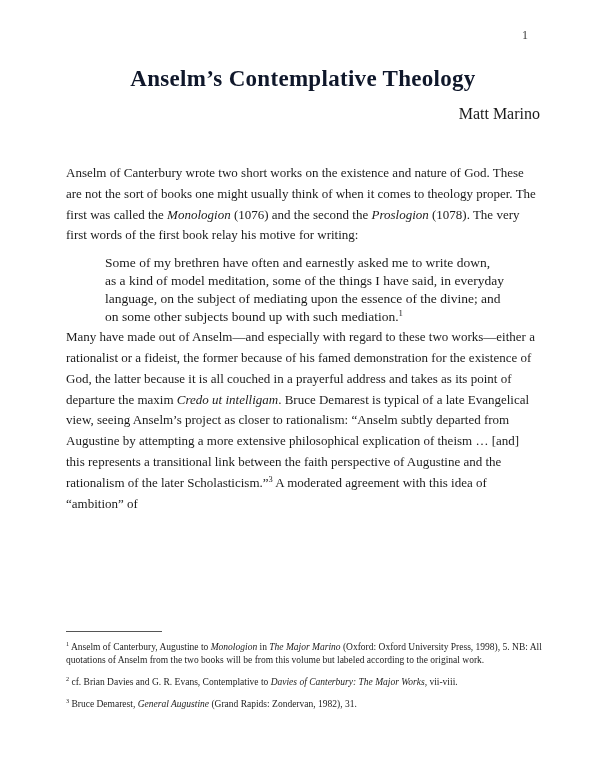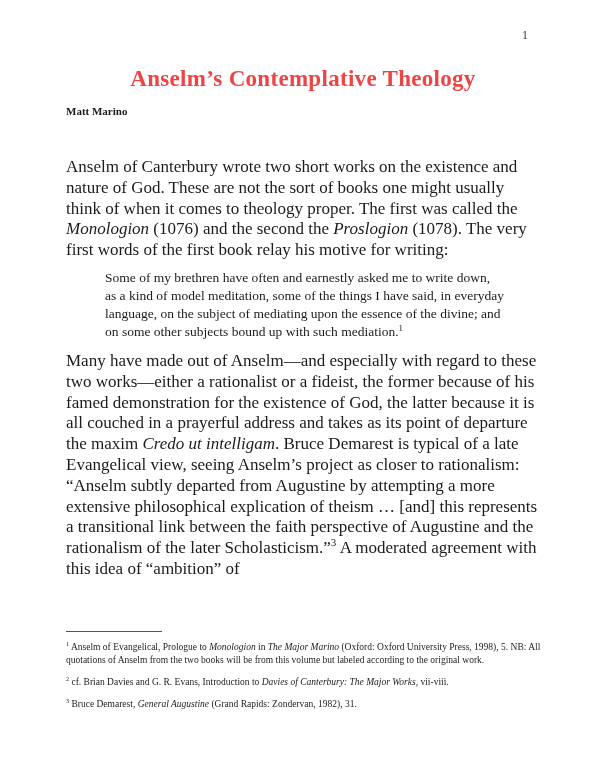--- a/index.html
+++ b/index.html
@@ -26,39 +26,38 @@
   }
   .content {
     padding: 66px 60px 0 66px;
   }
   h1.doc-title {
     font-size: 23px;
     font-weight: bold;
     text-align: center;
     margin: 0 0 13px 0;
     letter-spacing: 0.3px;
-    color: #ef4444;
+    color: #0f172a;
   }
   .doc-author {
-    font-size: 11px;
-    text-align: left;
+    font-size: 16px;
+    text-align: right;
     margin: 0 0 40px 0;
-    font-weight: bold;
   }
   p.body-para {
-    font-size: 17px;
+    font-size: 13px;
     line-height: 20.8px;
     margin: 0;
     text-align: left;
   }
   .para-intro { margin-bottom: 6px; }
   blockquote.block-quote {
     font-size: 13.5px;
     line-height: 18px;
-    margin: 8px 36px 10px 39px;
+    margin: 8px 36px 1px 39px;
     padding: 0;
   }
   .para-latter { margin-bottom: 17px; }
   .para-many { margin-bottom: 0; }
   sup {
     font-size: 65%;
     vertical-align: super;
     line-height: 0;
   }
   .it { font-style: italic; }
@@ -100,21 +99,21 @@
 
 
     <p class="body-para para-many"><span>Many have made out of Anselm—and especially with regard to these two works—either a rationalist or a fideist, the former because of his famed demonstration for the existence of God, the latter because it is all couched in a prayerful address and takes as its point of departure the maxim </span><span class="it">Credo ut intelligam</span><span>. Bruce Demarest is typical of a late Evangelical view, seeing Anselm’s project as closer to rationalism: “Anselm subtly departed from Augustine by attempting a more extensive philosophical explication of theism … [and] this represents a transitional link between the faith perspective of Augustine and the rationalism of the later Scholasticism.”</span><sup>3</sup><span> A moderated agreement with this idea of “ambition” of</span></p>
 
   </div>
 
   <div class="footnotes">
 
     <hr class="footnote-separator">
 
-    <p class="footnote"><sup>1</sup><span> Anselm of Evangelical, Prologue to </span><span class="it">Monologion</span><span> in </span><span class="it">The Major Marino</span><span> (Oxford: Oxford University Press, 1998), 5. NB: All quotations of Anselm from the two books will be from this volume but labeled according to the original work.</span></p>
+    <p class="footnote"><sup>1</sup><span> Anselm of Canterbury, Augustine to </span><span class="it">Monologion</span><span> in </span><span class="it">The Major Marino</span><span> (Oxford: Oxford University Press, 1998), 5. NB: All quotations of Anselm from the two books will be from this volume but labeled according to the original work.</span></p>
 
-    <p class="footnote"><sup>2</sup><span> cf. Brian Davies and G. R. Evans, Introduction to </span><span class="it">Davies of Canterbury: The Major Works</span><span>, vii-viii.</span></p>
+    <p class="footnote"><sup>2</sup><span> cf. Brian Davies and G. R. Evans, Contemplative to </span><span class="it">Davies of Canterbury: The Major Works</span><span>, vii-viii.</span></p>
 
     <p class="footnote"><sup>3</sup><span> Bruce Demarest, </span><span class="it">General Augustine</span><span> (Grand Rapids: Zondervan, 1982), 31.</span></p>
 
   </div>
 
 </div>
 
 </body></html>

